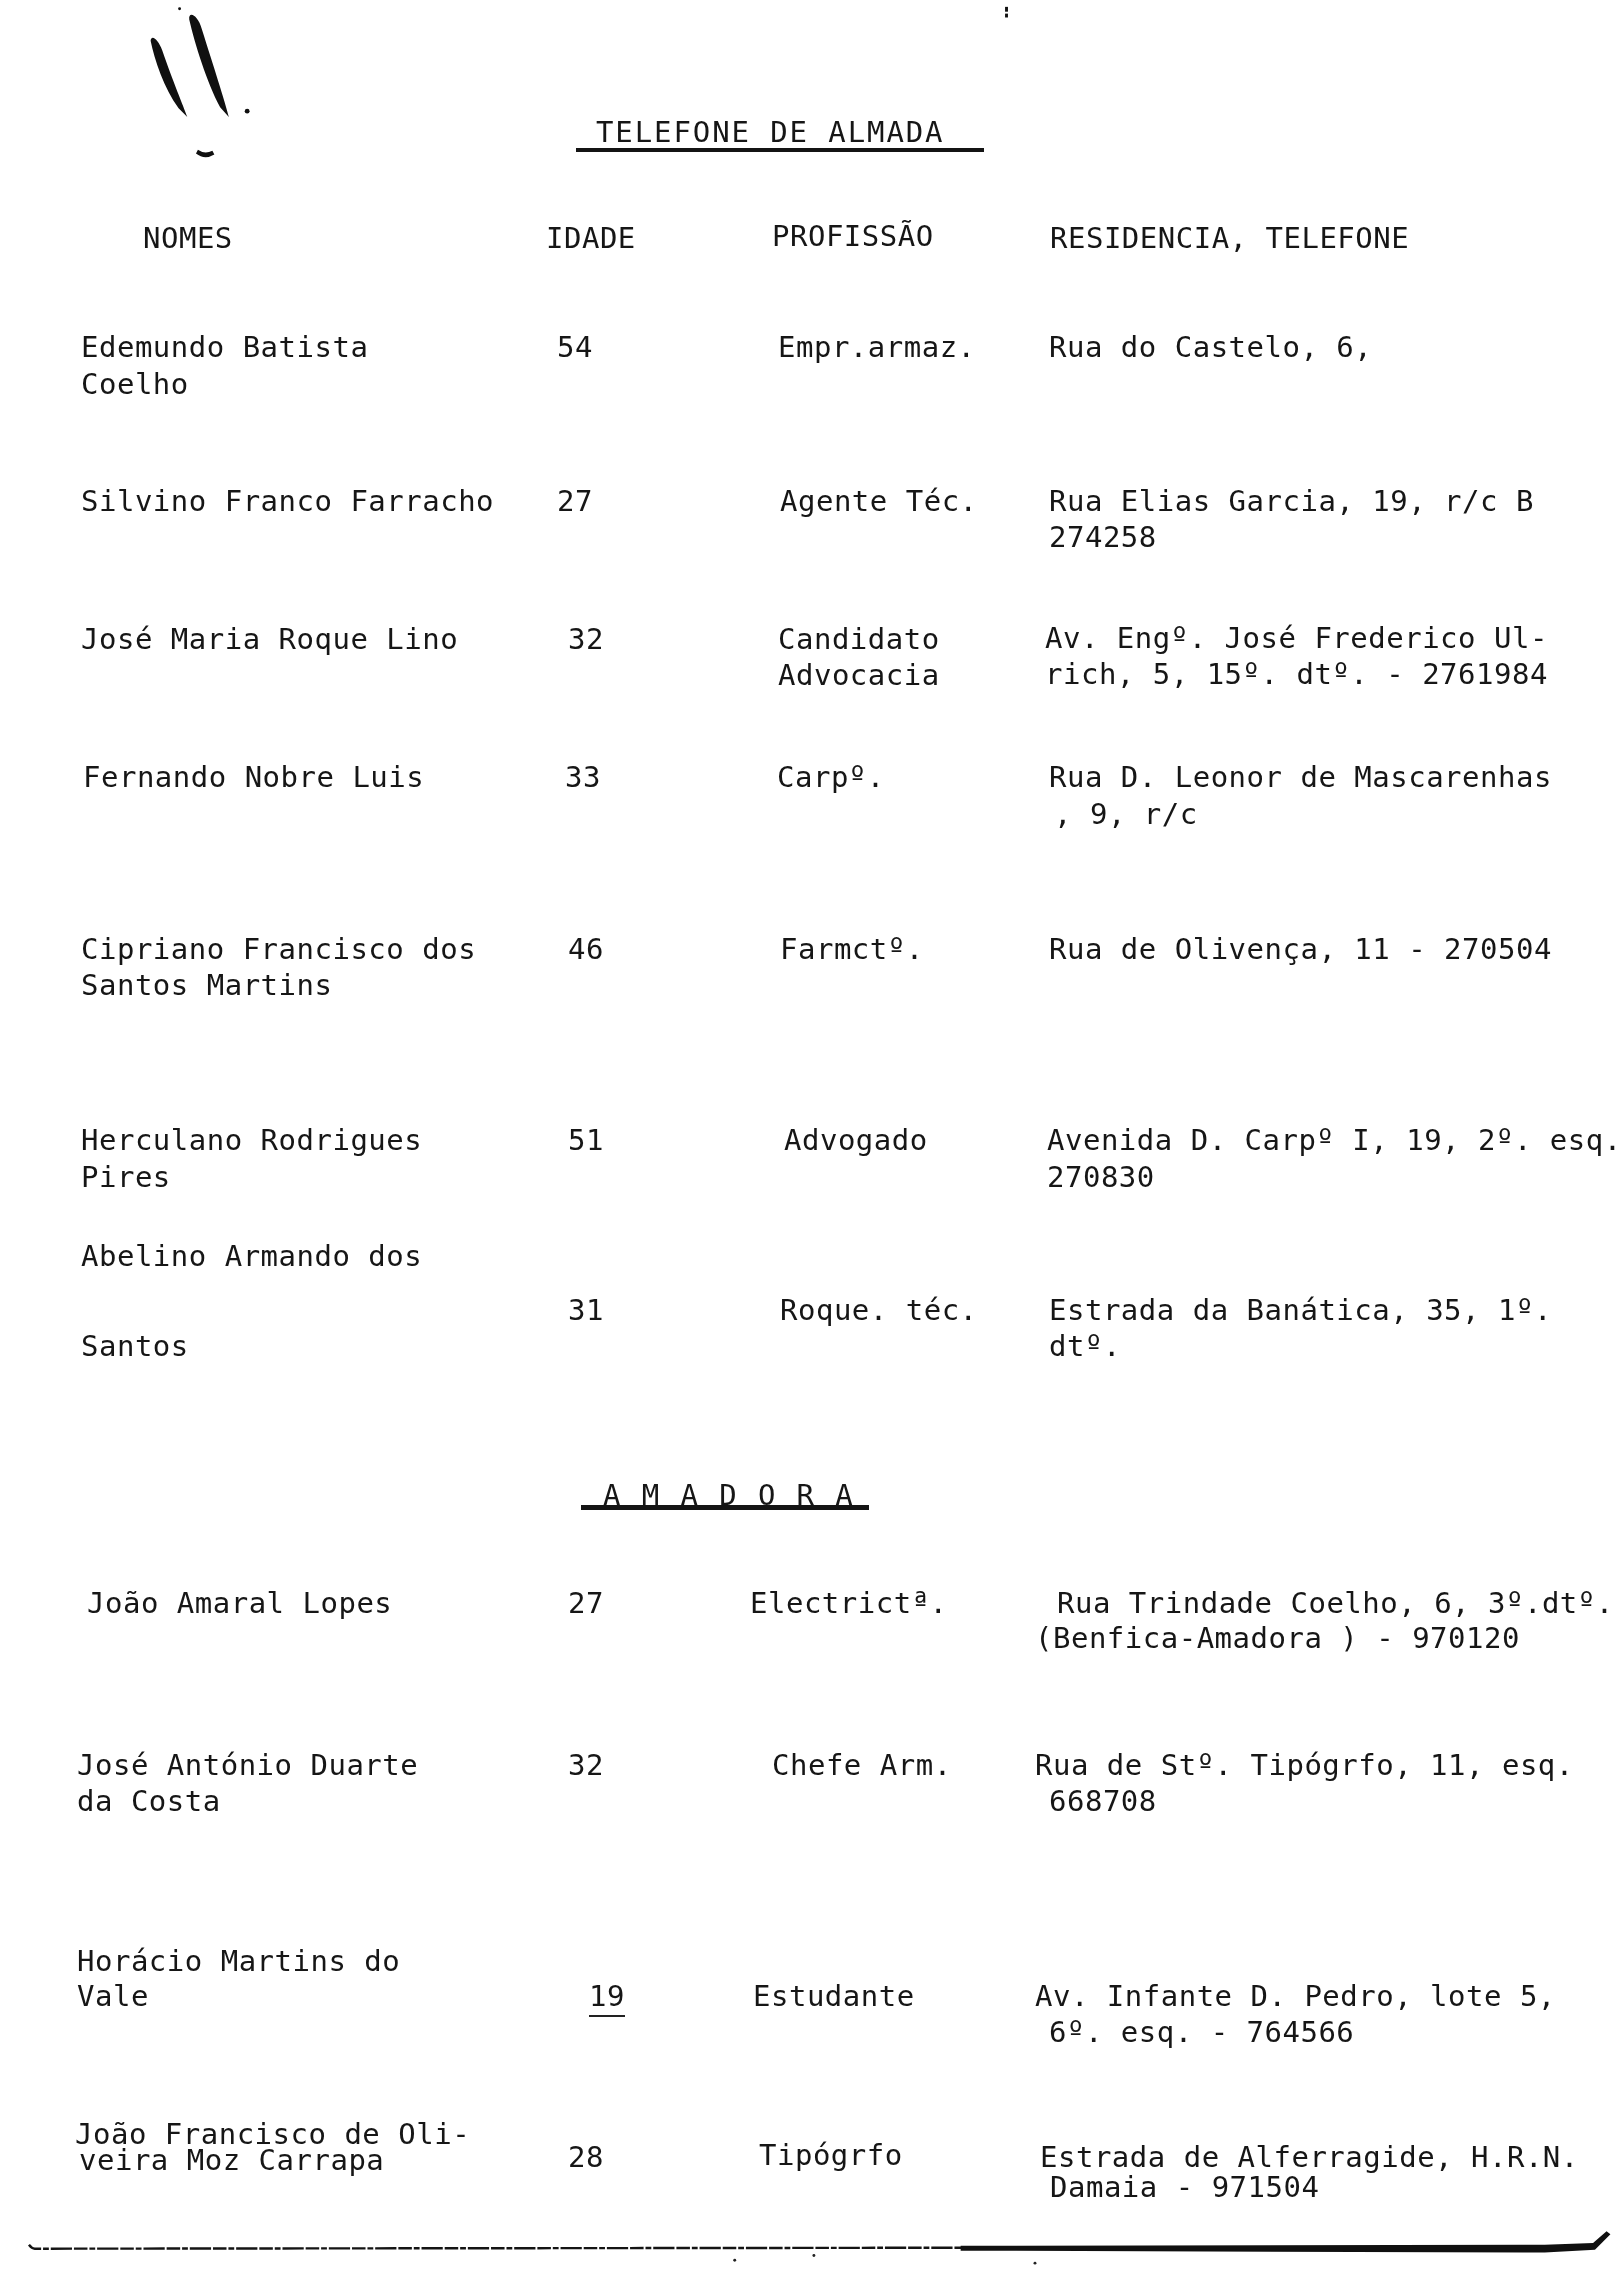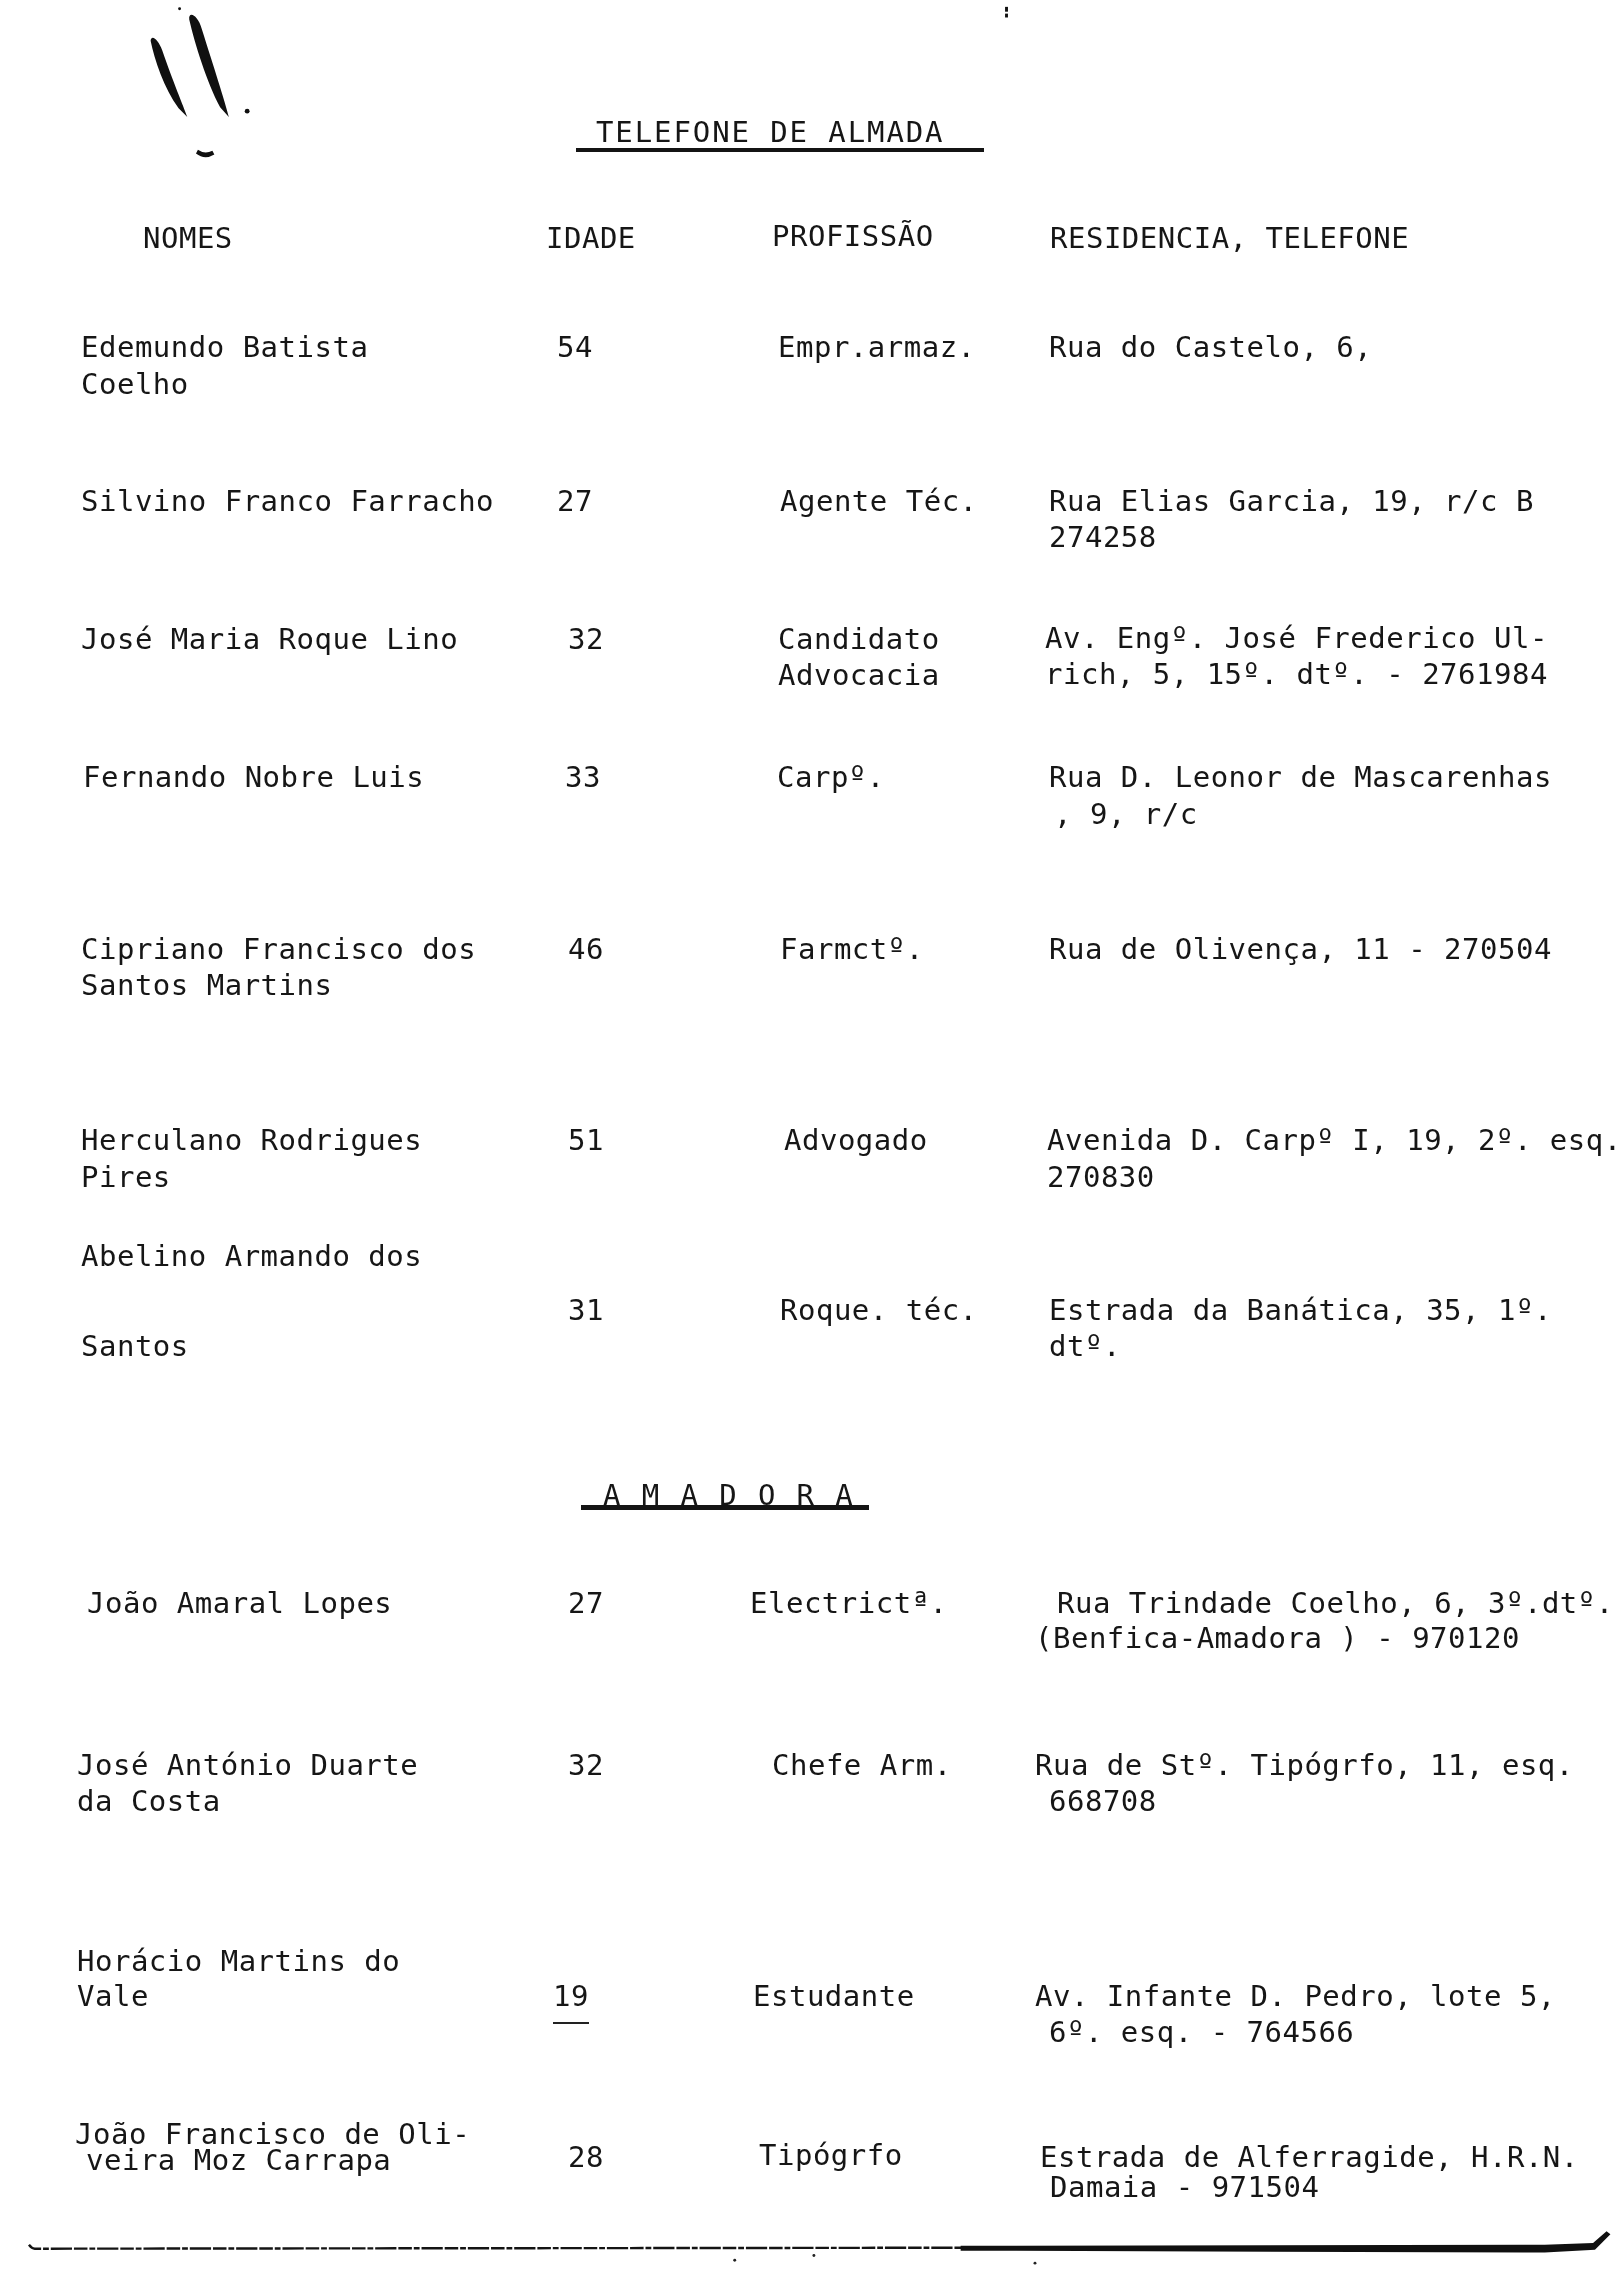--- a/index.html
+++ b/index.html
@@ -12,21 +12,21 @@
   .tl{
     position:absolute;
     font:29px/1.1 "DejaVu Sans Mono", monospace;
     letter-spacing:0.5px;
     color:#161616;
     white-space:pre;
   }
   .title-line{letter-spacing:1.9px;}
   .section-line{letter-spacing:1.9px;}
   .bar{position:absolute;background:#141414;}
-  .age-underlined{border-bottom:2.9px solid #222;padding-bottom:9px;}
+  .age-underlined{border-bottom:2.9px solid #222;padding-bottom:2px;margin-left:36px;}
   svg.artifacts{position:absolute;left:0;top:0;pointer-events:none;}
 </style>
 </head>
 <body>
 
 <div class="tl title-line" style="left:596px;top:117px">TELEFONE DE ALMADA</div>
 <div class="bar" style="left:576px;top:148px;width:408px;height:3.9px"></div>
 
 <div class="tl" style="left:143px;top:223px">NOMES</div>
 <div class="tl" style="left:546px;top:223px">IDADE</div>
@@ -95,21 +95,21 @@
 <div class="tl" style="left:1049px;top:1786px">668708</div>
 
 <div class="tl" style="left:77px;top:1946px">Horácio Martins do</div>
 <div class="tl" style="left:77px;top:1981px">Vale</div>
 <div class="tl age-underlined" style="left:553px;top:1981px">19</div>
 <div class="tl" style="left:753px;top:1981px">Estudante</div>
 <div class="tl" style="left:1035px;top:1981px">Av. Infante D. Pedro, lote 5,</div>
 <div class="tl" style="left:1049px;top:2017px">6º. esq. - 764566</div>
 
 <div class="tl" style="left:75px;top:2119px">João Francisco de Oli-</div>
-<div class="tl" style="left:86px;top:2145px">veira Moz Carrapa</div>
+<div class="tl" style="left:79px;top:2145px">veira Moz Carrapa</div>
 <div class="tl" style="left:568px;top:2142px">28</div>
 <div class="tl" style="left:759px;top:2140px">Tipógrfo</div>
 <div class="tl" style="left:1040px;top:2142px">Estrada de Alferragide, H.R.N.</div>
 <div class="tl" style="left:1050px;top:2172px">Damaia - 971504</div>
 
 <svg class="artifacts" width="1622" height="2271" viewBox="0 0 1680 2352">
 
   <path fill="#101010" d="M156,42 C160,62 170,91 185,112 L194,121 C190,110 179,84 168,52 C164,41 157,35 156,42 Z"></path>
   <path fill="#101010" d="M196,20 C202,46 214,84 228,111 L237,121 C233,105 221,68 209,30 C205,15 195,11 196,20 Z"></path>
   <circle cx="256" cy="115" r="2.5" fill="#101010"></circle>

